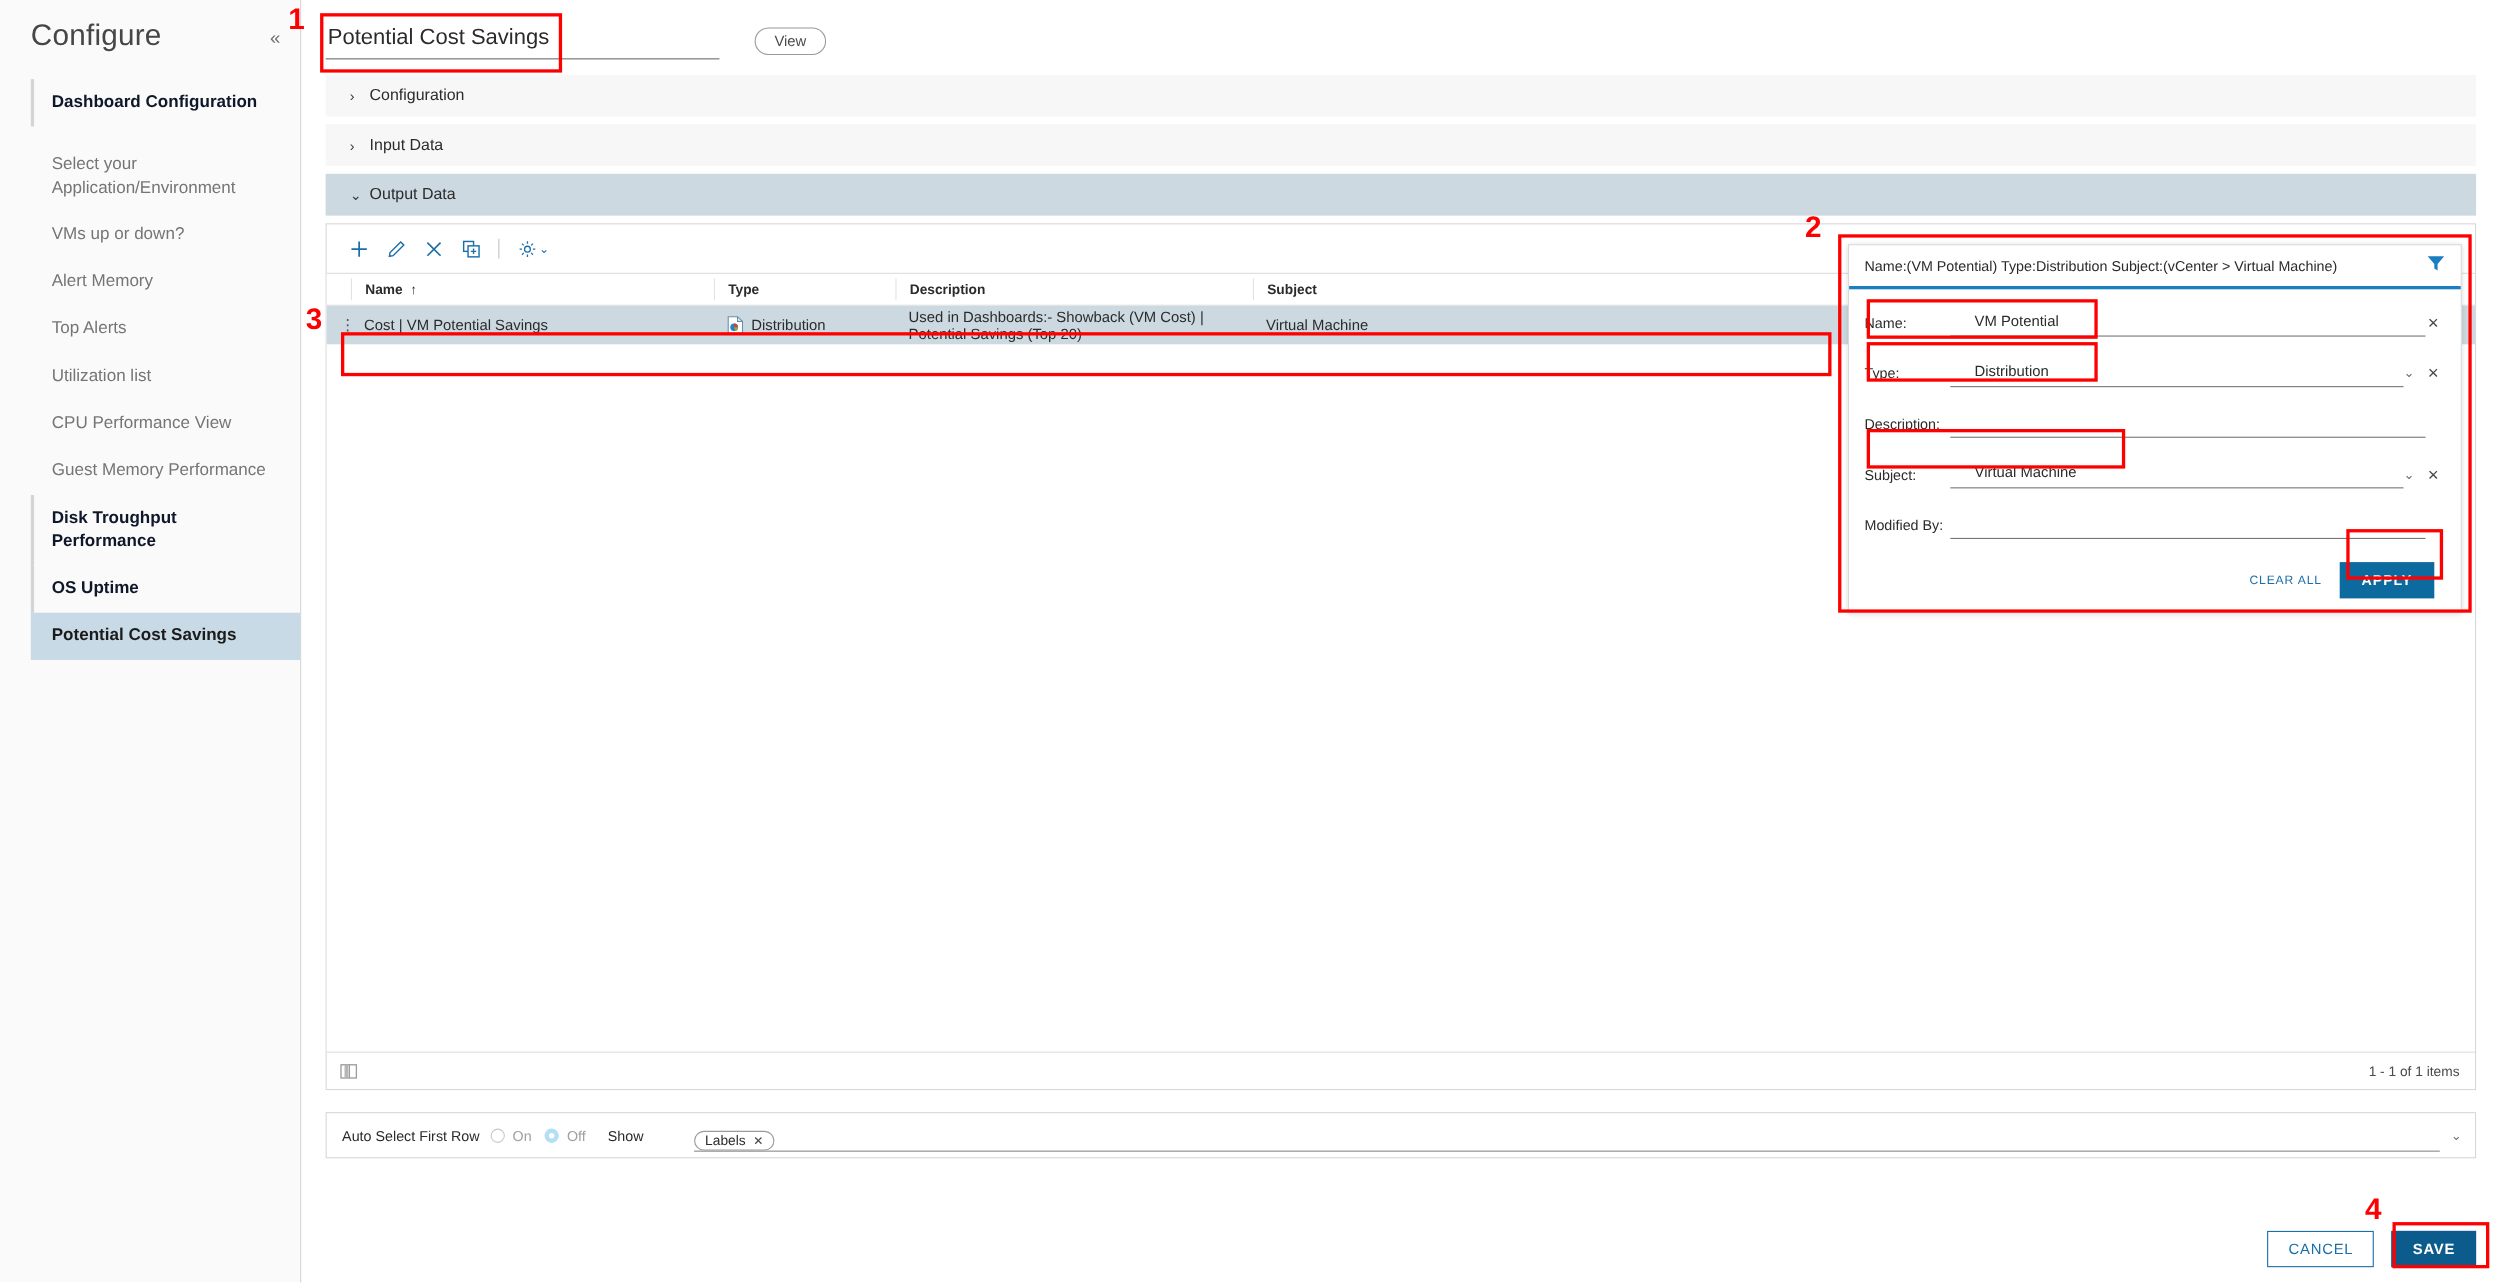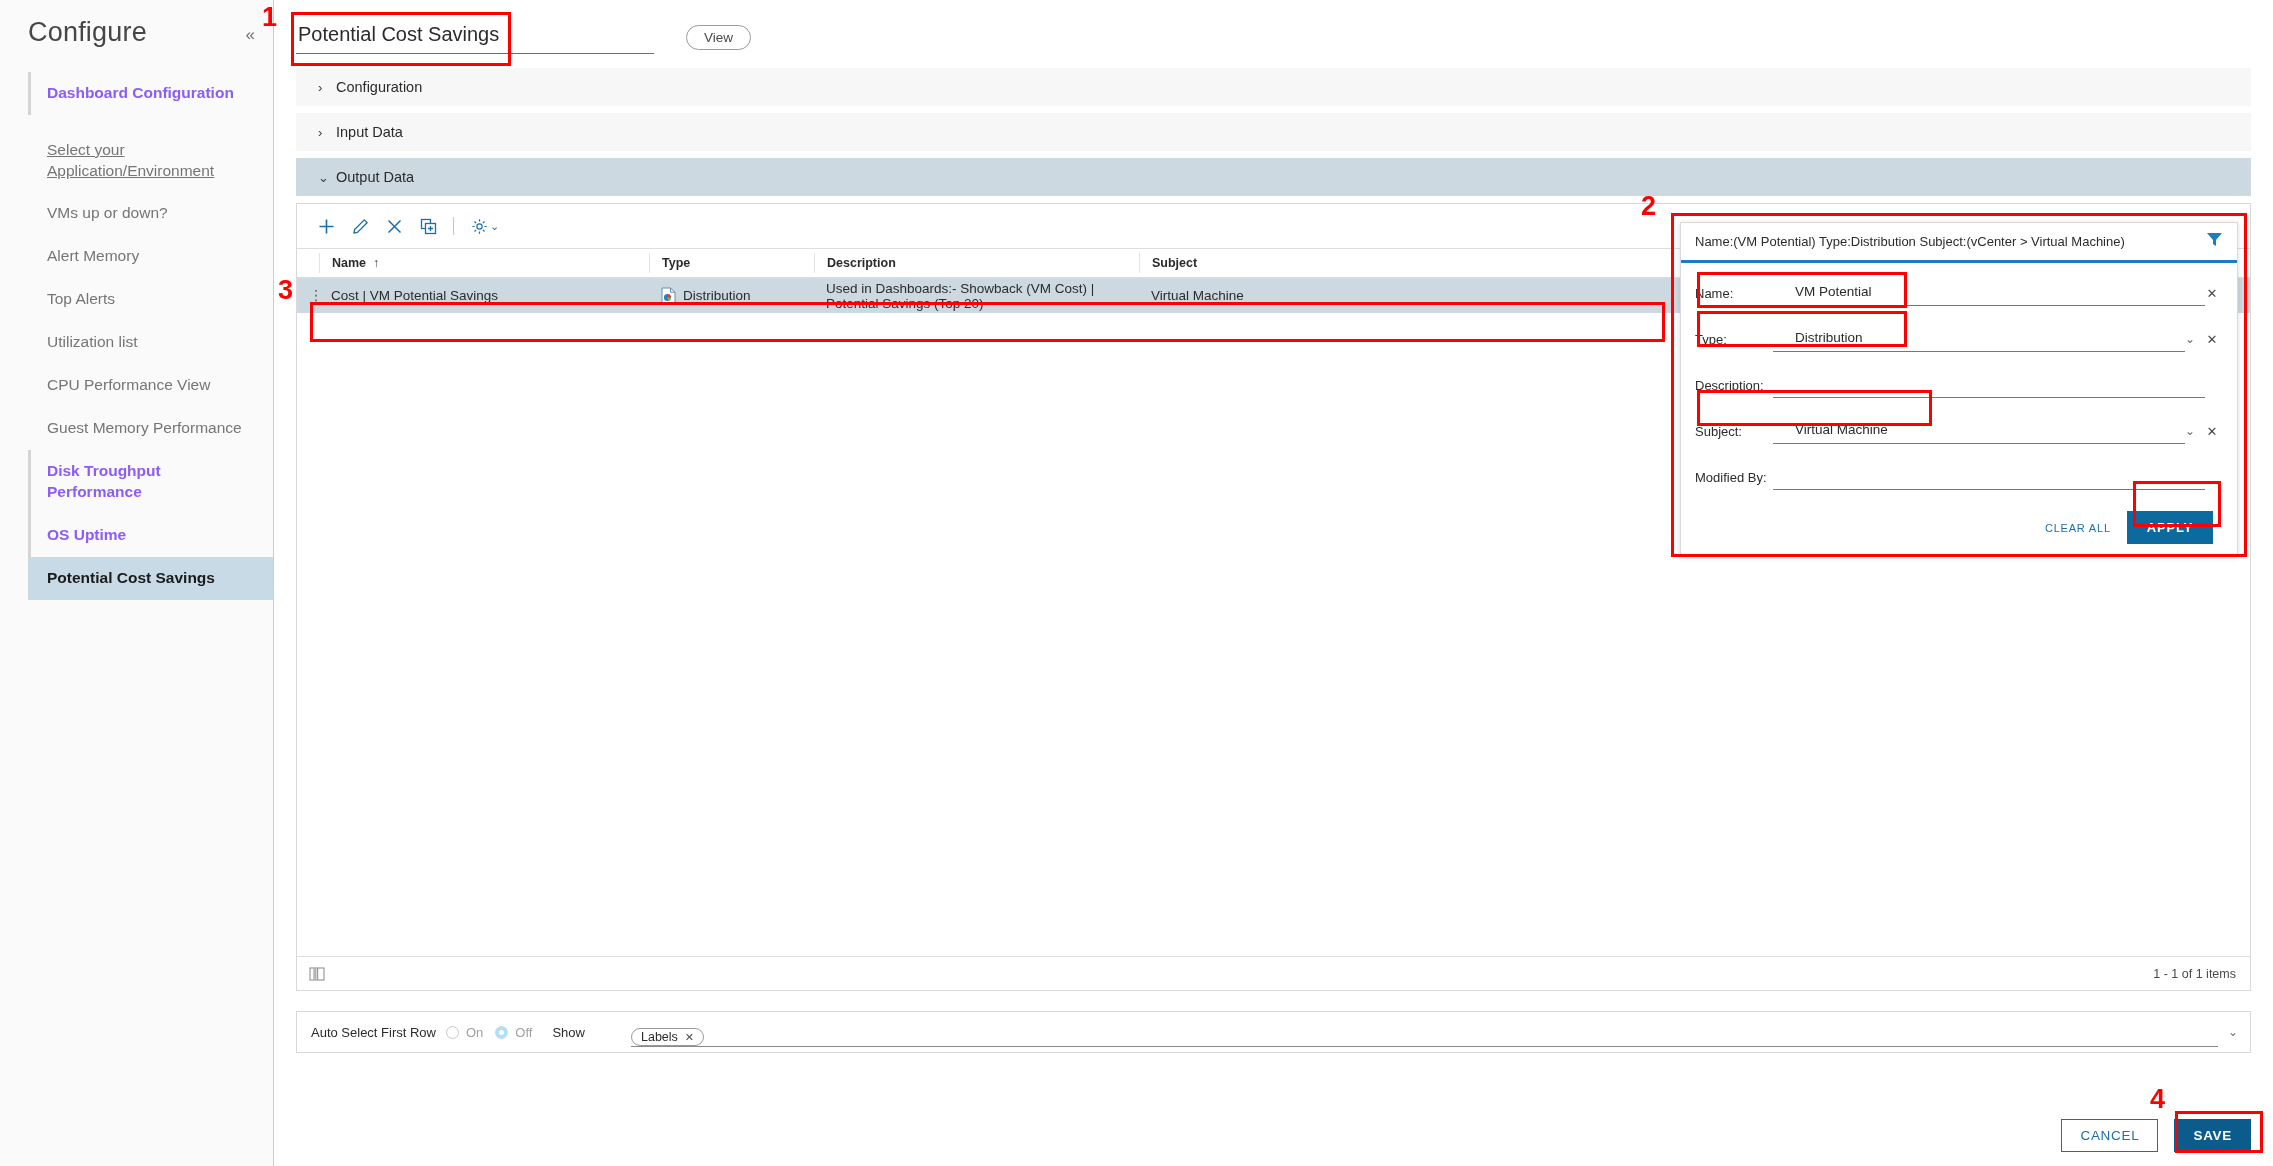--- a/index.html
+++ b/index.html
@@ -33,24 +33,24 @@
     line-height: 1;
   }
   .nav { margin-top: 24px; padding-left: 28px; }
   .nav-item {
     position: relative;
     padding: 11px 14px 11px 16px;
     font-size: 15.5px; color: #757575;
     cursor: pointer; line-height: 1.35;
     border-left: 3px solid transparent;
   }
-  .nav-item.bold { color: #8b5cf6; font-weight: 700; border-left-color: #d4d4d4; }
+  .nav-item.bold { color: #0f172a; font-weight: 700; border-left-color: #d4d4d4; }
   .nav-item.group-top { margin-bottom: 14px; }
   .nav-item.active { background: #c8dae6; color: #1b1b1b; font-weight: 700; border-left-color: transparent; }
-  .nav-item .twoline { display: block; text-decoration: underline; }
+  .nav-item .twoline { display: block; }
 
   
   .main {
     flex: 1; position: relative;
     background: #ffffff;
     height: 1166px;
     padding: 0 22px 0 22px;
   }
 
   

